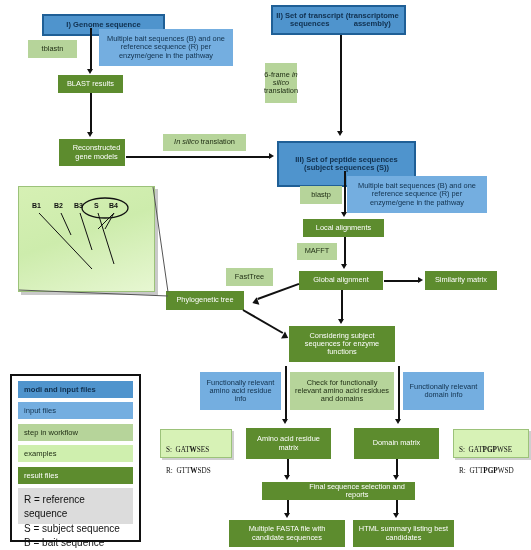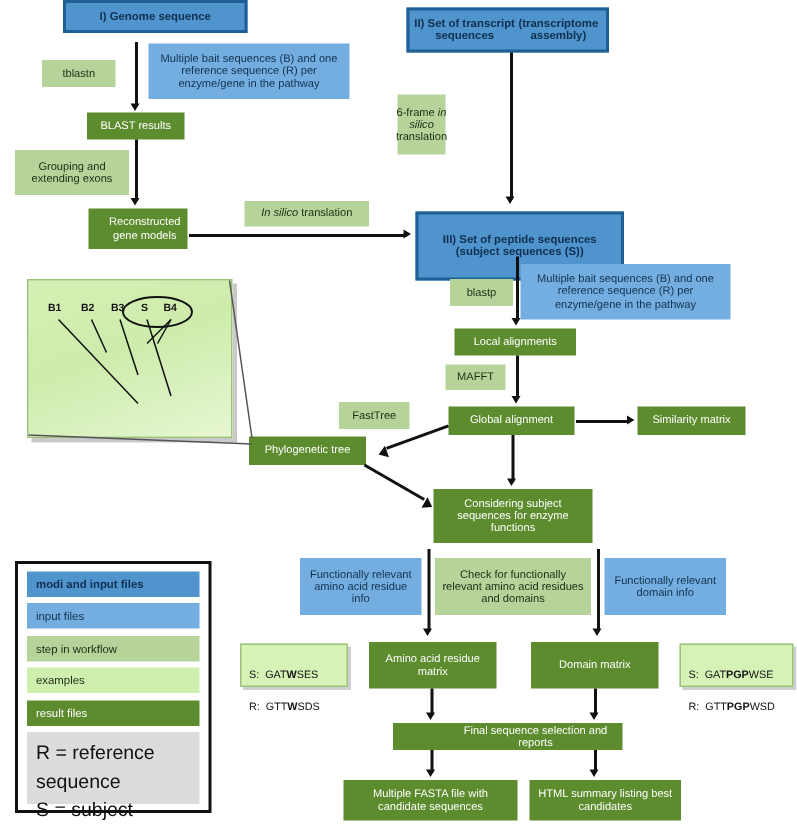--- a/index.html
+++ b/index.html
@@ -38,37 +38,37 @@
       border:1px solid #9cc27a;box-shadow:3px 3px 0 #c9c9c9;}
   #tree-card svg{position:absolute;left:0;top:0;}
   .tlabel{position:absolute;font-size:7px;font-weight:bold;color:#111;}
 
   
   #legend{position:absolute;left:10px;top:374px;width:131px;height:168px;
       background:#ffffff;border:2.4px solid #111;padding:5px 6px;box-sizing:border-box;}
   .lgrow{height:17px;margin-bottom:4.4px;display:flex;align-items:center;
       padding-left:6px;font-size:7.6px;box-sizing:border-box;}
   .lgrow.hdr{border:none;background:#4f94cd;color:#10304f;font-weight:bold;justify-content:flex-start;}
-  .lgnote{background:#dcdcdc;color:#111;font-size:13px;line-height:1.45;
-      padding:5px 6px;height:48px;box-sizing:border-box;}
+  .lgnote{background:#dcdcdc;color:#111;font-size:10px;line-height:1.45;
+      padding:5px 6px;height:36px;box-sizing:border-box;}
 
   
   .seqbox{position:absolute;background:#d7f2b6;border:1px solid #9cc27a;
-      box-shadow:2px 2px 0 #cfcfcf;font-family:Liberation Sans, sans-serif;
+      box-shadow:2px 2px 0 #cfcfcf;font-family:Liberation Serif, serif;
       font-size:7.2px;line-height:1.5;padding:4px 5px;box-sizing:border-box;
       color:#111;white-space:pre;}
   .seqbox b{font-weight:bold;}
   .ital{font-style:italic;}
 </style>
 </head>
 <body>
 
 <div id="canvas">
 
-  <div class="box hdr" style="left:42px;top:0;width:123px;height:22px;">
+  <div class="box hdr" style="left:42px;top:14px;width:123px;height:22px;">
     <span>I) Genome sequence</span>
   </div>
 
   <div class="box hdr" style="left:271px;top:5px;width:135px;height:30px;flex-direction:row;">
     <span>II) Set of transcript sequences</span>
     <span>(transcriptome assembly)</span>
   </div>
 
   <div class="box input" style="left:99px;top:29px;width:134px;height:37px;">
     <span>Multiple bait sequences (B) and one reference sequence (R) per enzyme/gene in the pathway</span>
@@ -78,23 +78,20 @@
     <span>tblastn</span>
   </div>
 
   <div class="vline" style="left:90px;top:28px;height:43px;"></div>
   <div class="arrowhead-down" style="left:86.5px;top:69px;"></div>
 
   <div class="box result" style="left:58px;top:75px;width:65px;height:18px;">
     <span>BLAST results</span>
   </div>
 
-  <div class="box step" style="left:10px;top:100px;width:76px;height:30px;">
-    <span>Grouping and extending exons</span>
-  </div>
 
   <div class="vline" style="left:90px;top:93px;height:41px;"></div>
   <div class="arrowhead-down" style="left:86.5px;top:132px;"></div>
 
   <div class="box result" style="left:59px;top:139px;width:66px;height:27px;padding-left:12px;">
     <span>Reconstructed gene models</span>
   </div>
 
   <div class="box step" style="left:265px;top:63px;width:32px;height:40px;flex-direction:column;">
     <span>

